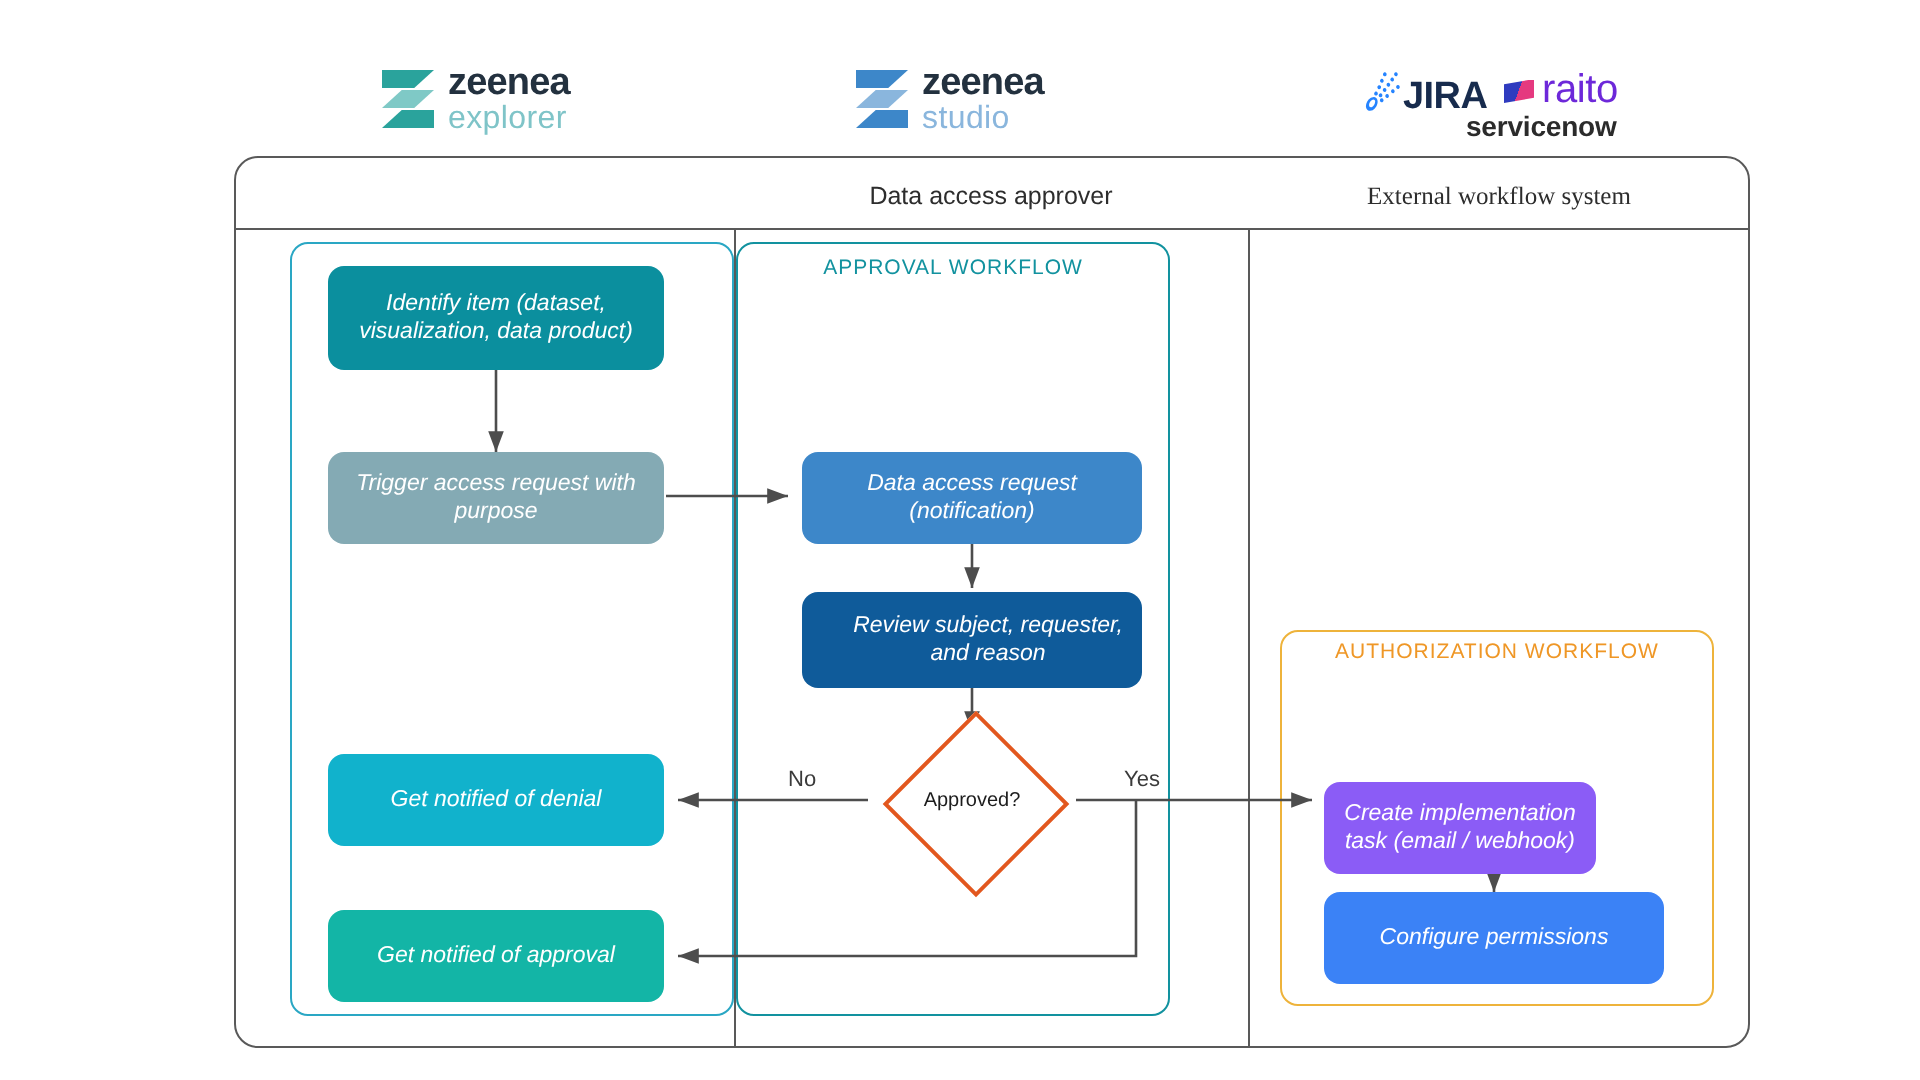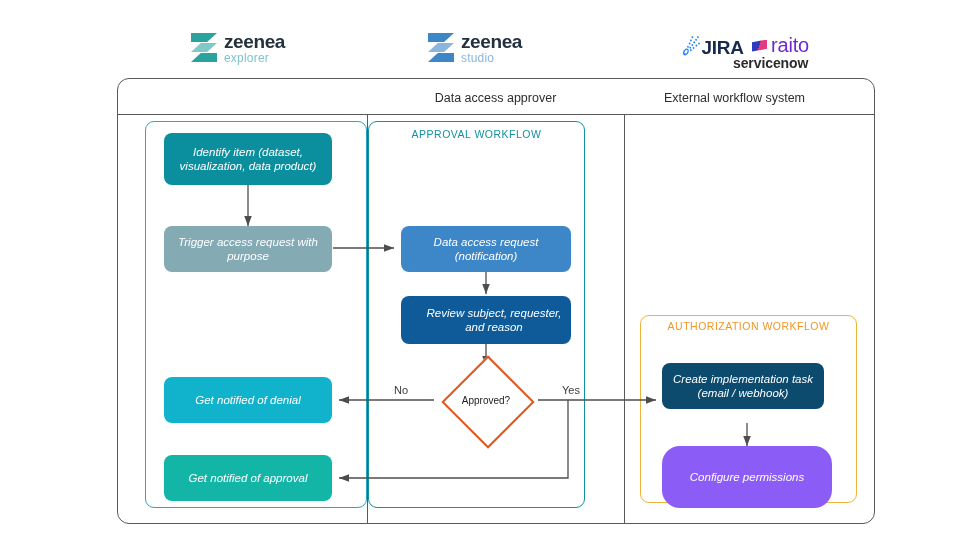--- a/index.html
+++ b/index.html
@@ -8,21 +8,21 @@
 
   
   .logo{position:absolute;display:flex;align-items:center;}
   .zmark{position:relative;width:26px;height:30px;margin-right:7px;flex:none;}
   .zmark i{position:absolute;left:0;display:block;width:26px;height:9px;}
   .zmark i.a{top:0;clip-path:polygon(0 0,100% 0,62% 100%,0 100%);}
   .zmark i.b{top:10px;clip-path:polygon(38% 0,100% 0,62% 100%,0 100%);}
   .zmark i.c{top:20px;clip-path:polygon(38% 0,100% 0,100% 100%,0 100%);}
   .ztext{line-height:1;}
   .ztext .n{font-size:19px;font-weight:bold;color:#23313f;letter-spacing:-.4px;}
-  .ztext .s{font-size:12px;letter-spacing:.2px;margin-top:1px;}
+  .ztext .s{font-size:16px;letter-spacing:.2px;margin-top:1px;}
 
   .jira{position:absolute;display:flex;align-items:center;color:#172b4d;
         font-size:19px;font-weight:bold;letter-spacing:-.3px;}
   .jira .glyph{font-size:21px;margin-right:1px;color:#2684ff;}
   .raito{position:absolute;display:flex;align-items:center;}
   .raito .rm{width:15px;height:12px;margin-right:4px;flex:none;
              background:linear-gradient(110deg,#2f3bbf 0 48%,#e5397f 48% 100%);
              clip-path:polygon(0 22%,100% 0,100% 78%,0 100%);}
   .raito .rt{font-size:20px;font-weight:normal;color:#6d28d9;letter-spacing:-.2px;}
   .snow{position:absolute;font-size:14px;font-weight:bold;color:#2b2b2b;letter-spacing:-.1px;}
@@ -93,21 +93,21 @@
   </div>
   <div class="snow" style="left:733px;top:55px;">servicenow</div>
 
   <div id="frame"></div>
   <div class="hdr-line"></div>
 
   <div class="lane-div" style="left:367px;top:114px;height:410px;"></div>
   <div class="lane-div" style="left:624px;top:114px;height:410px;"></div>
 
   <div class="col-title" style="left:367px;width:257px;">Data access approver</div>
-  <div class="col-title" style="left:609px;width:251px;">External workflow system</div>
+  <div class="col-title" style="left:624px;width:251px;font-family:Liberation Serif, serif;">External workflow system</div>
 
   <div class="sub" style="left:145px;top:121px;width:222px;height:387px;border:1.3px solid #2aa7c4;"></div>
 
   <div class="sub" style="left:368px;top:121px;width:217px;height:387px;border:1.3px solid #12929f;"></div>
   <div class="sub-label" style="left:368px;top:128px;width:217px;color:#12929f;">APPROVAL WORKFLOW</div>
 
   <div class="sub" style="left:640px;top:315px;width:217px;height:188px;border:1.3px solid #eeb33b;"></div>
   <div class="sub-label" style="left:640px;top:320px;width:217px;color:#ef9726;">AUTHORIZATION WORKFLOW</div>
 
   <svg class="wires">
@@ -144,20 +144,20 @@
 
   <div class="diamond" style="left:434px;top:368px;width:104px;height:64px;">
     <span class="dshape" style="width:62px;height:62px;left:21px;top:1px;"></span>
     <span class="dtxt">Approved?</span>
   </div>
 
   <div class="node" style="left:164px;top:377px;width:168px;height:46px;background:#11b2cc;">Get notified of denial</div>
 
   <div class="node" style="left:164px;top:455px;width:168px;height:46px;background:#13b5a6;">Get notified of approval</div>
 
-  <div class="node" style="left:662px;top:363px;width:162px;height:46px;background:#0c4a6e;">Create implementation task (email / webhook)</div>
+  <div class="node" style="left:662px;top:391px;width:136px;height:46px;background:#8b5cf6;">Create implementation task (email / webhook)</div>
 
-  <div class="node" style="left:662px;top:446px;width:170px;height:62px;background:#8b5cf6;border-radius:18px;">Configure permissions</div>
+  <div class="node" style="left:662px;top:446px;width:170px;height:46px;background:#3b82f6;">Configure permissions</div>
 
   <div class="edge-label" style="left:392px;top:384px;">No</div>
   <div class="edge-label" style="left:560px;top:384px;">Yes</div>
 
 </div>
 
 </body></html>

